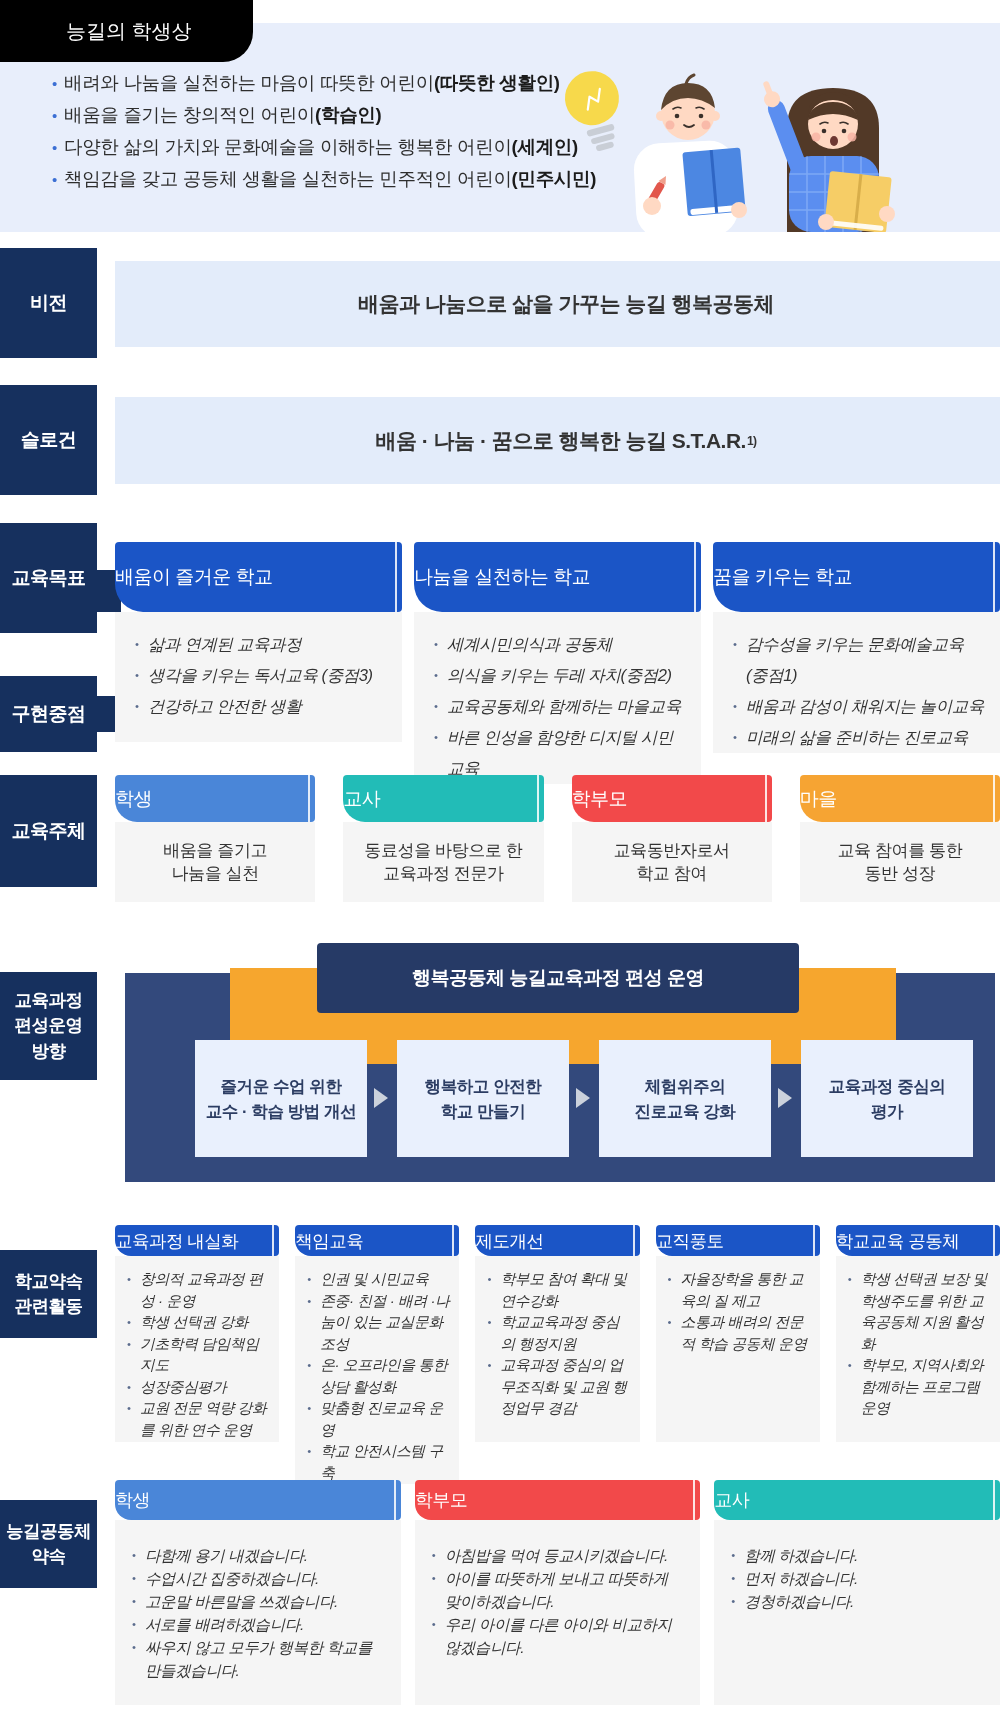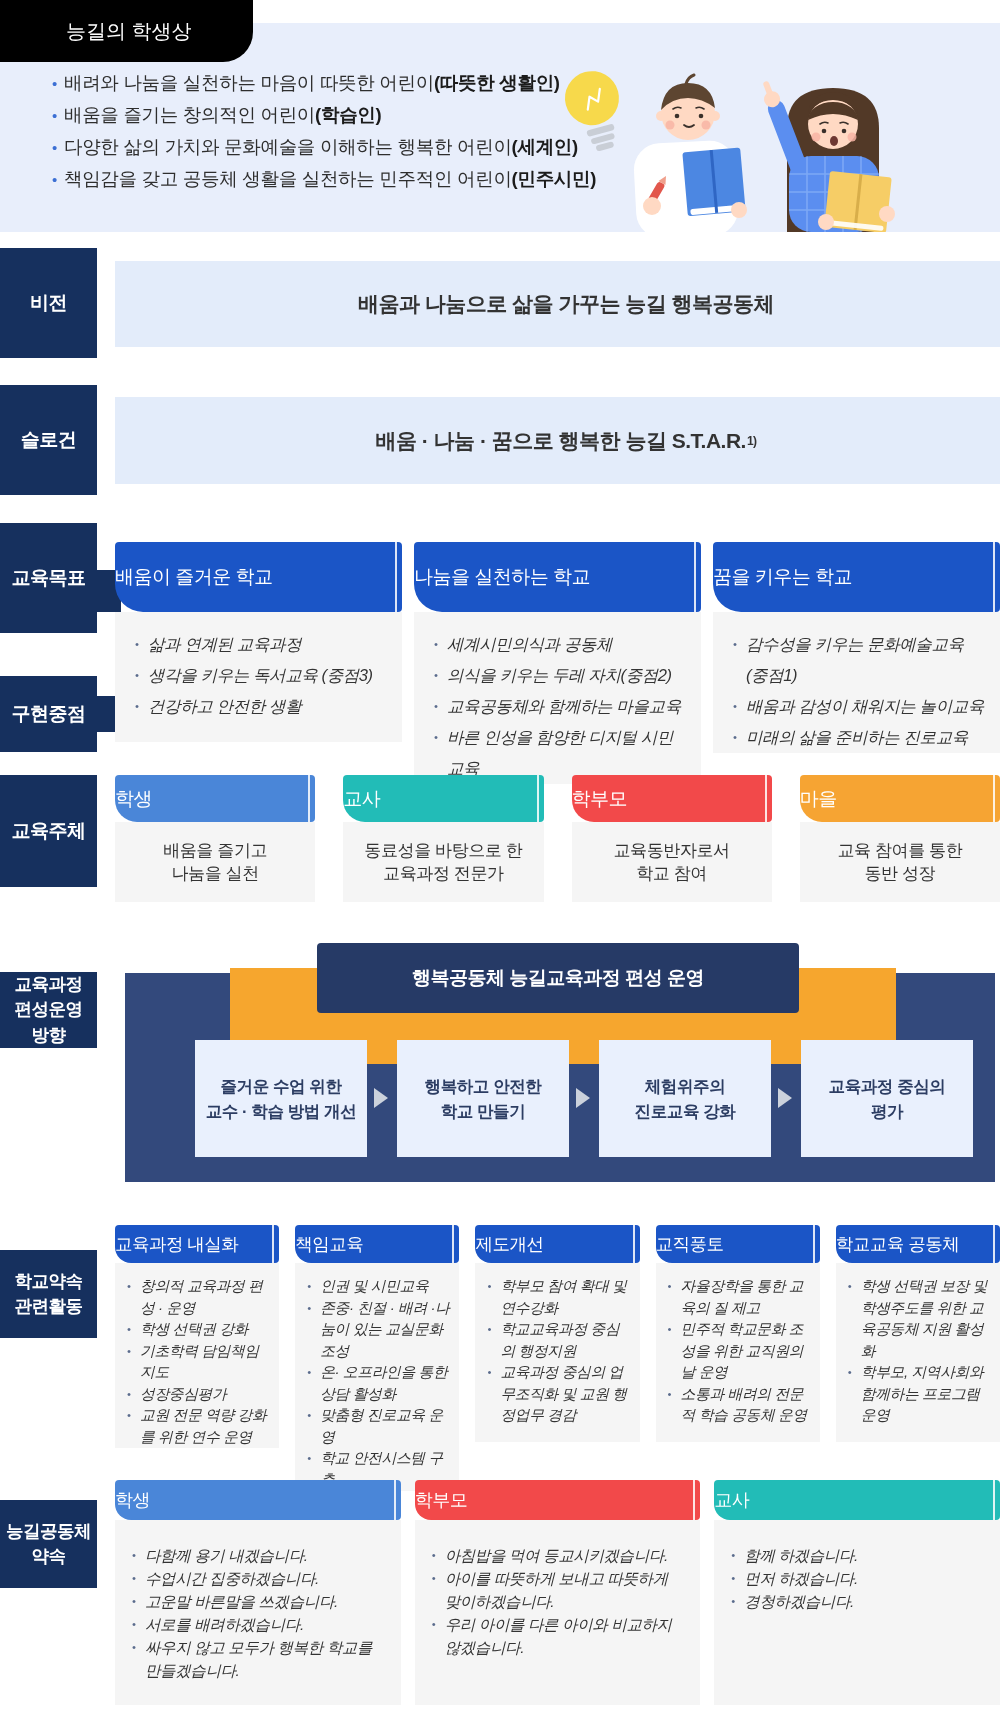--- a/index.html
+++ b/index.html
@@ -62,21 +62,21 @@
     border-radius:4px; color:#fff; font-size:19px; font-weight:700; letter-spacing:-0.5px;
     display:flex; align-items:center; justify-content:center; z-index:2; }
   .curr-steps { position:absolute; left:195px; top:1040px; width:778px; height:117px; display:flex; gap:30px; z-index:2; }
   .curr-step { flex:1; background:#e9f0fd; display:flex; align-items:center; justify-content:center;
     text-align:center; font-size:16.5px; font-weight:700; color:#2c3d63; line-height:25px; letter-spacing:-0.4px; }
   .step-arrow { position:absolute; width:0; height:0; z-index:3;
     border-left:14px solid #ccd2dc; border-top:10px solid transparent; border-bottom:10px solid transparent; }
 
   
   .activities-grid { top:1225px; height:217px; gap:16px; }
-  .activities-grid .col-header { height:38px; font-size:17.5px; border-radius:4px 4px 4px 16px; }
+  .activities-grid .col-header { height:31px; font-size:17.5px; border-radius:4px 4px 4px 16px; }
   .activities-grid .col-body { padding:13px 8px 0 12px; }
   .activities-grid li { font-size:14.8px; line-height:21.5px; }
 
   
   .promises-grid { top:1480px; height:225px; gap:14px; }
   .promises-grid .col-header { height:40px; font-size:18px; border-radius:4px 4px 4px 16px; }
   .promises-grid .col-body { padding:24px 14px 0 17px; }
   .promises-grid li { font-size:15.5px; line-height:23px; }
 </style>
 </head>
@@ -270,21 +270,21 @@
       <div class="col-body">교육동반자로서<br>학교 참여</div>
     </div>
     <div class="col">
       <div class="col-header" style="background: rgb(246, 164, 51);">
           <span>마을</span>
         </div>
       <div class="col-body">교육 참여를 통한<br>동반 성장</div>
     </div>
   </div>
 
-  <div class="sec-label multi" style="top:972px;height:76px;">교육과정<br>편성운영<br>방향</div>
+  <div class="sec-label multi" style="top:972px;height:108px;">교육과정<br>편성운영<br>방향</div>
   <div class="curr-box"></div>
   <div class="curr-orange"></div>
   <div class="curr-banner">
     <span>행복공동체 능길교육과정 편성 운영</span>
   </div>
   <div class="curr-steps">
     <div class="curr-step">즐거운 수업 위한<br>교수 · 학습 방법 개선</div>
     <div class="curr-step">행복하고 안전한<br>학교 만들기</div>
     <div class="curr-step">체험위주의<br>진로교육 강화</div>
     <div class="curr-step">교육과정 중심의<br>평가</div>
@@ -335,21 +335,20 @@
           </ul>
         </div>
     </div>
     <div class="col">
       <div class="col-header" style="background: rgb(27, 85, 198);">
           <span>교직풍토</span>
         </div>
       <div class="col-body">
           <ul class="blist">
             <li>자율장학을 통한 교육의 질 제고</li>
-            <li>민주적 학교문화 조성을 위한 교직원의 날 운영</li>
             <li>소통과 배려의 전문적 학습 공동체 운영</li>
           </ul>
         </div>
     </div>
     <div class="col">
       <div class="col-header" style="background: rgb(27, 85, 198);">
           <span>학교교육 공동체</span>
         </div>
       <div class="col-body">
           <ul class="blist">

